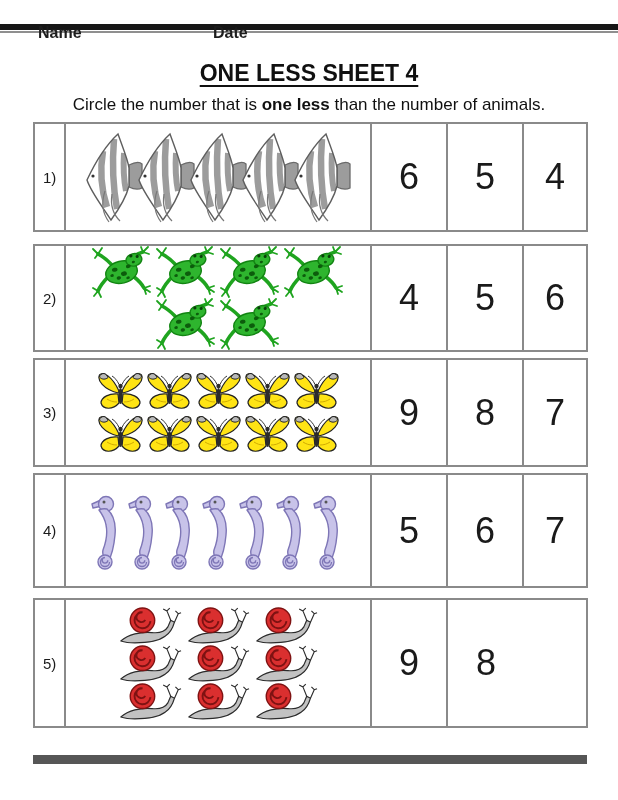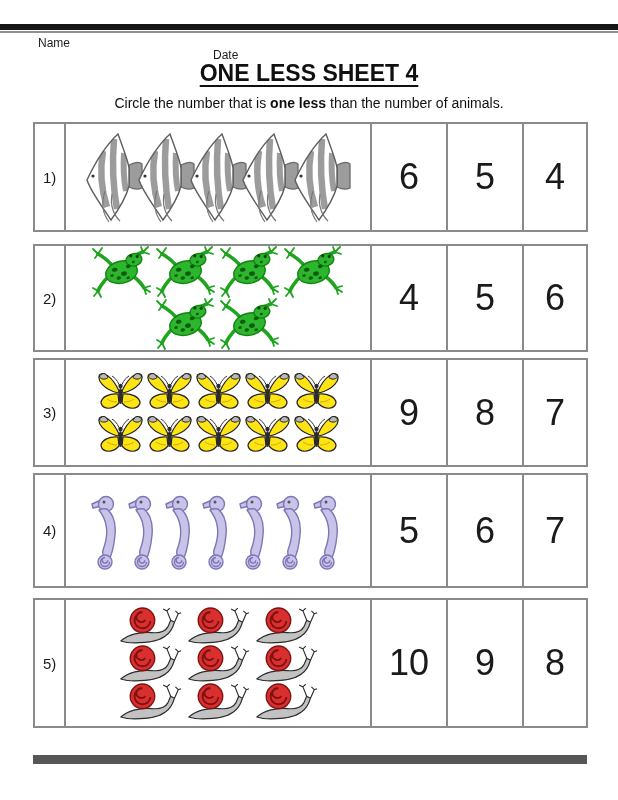--- a/index.html
+++ b/index.html
@@ -2,31 +2,31 @@
 <html><head>
 <meta charset="utf-8">
 <style>
   html,body { margin:0; padding:0; background:#fff; }
   .page {
     position:relative; width:618px; height:800px; background:#ffffff;
     font-family:"Liberation Sans", sans-serif; overflow:hidden;
   }
   .top-bar-black { position:absolute; left:0; top:24px; width:618px; height:6px; background:#161616; }
   .top-bar-gray  { position:absolute; left:0; top:31px; width:618px; height:2px; background:#8f8f8f; }
-  .field-label { position:absolute; top:36px; font-size:12px; font-weight:400; color:#1d1d1d; }
+  .field-label { position:absolute; top:24px; font-size:16px; font-weight:700; color:#1d1d1d; }
   .name-label { left:38px; }
-  .date-label { left:213px;margin-top:12px; }
+  .date-label { left:213px; }
   .title {
     position:absolute; left:0; top:60px; width:618px; text-align:center;
     font-size:23px; font-weight:700; color:#101010;
     text-decoration:underline; text-underline-offset:4px; text-decoration-thickness:2px;
   }
   .instruction {
     position:absolute; left:0; top:95px; width:618px; text-align:center;
-    font-size:14px; color:#101010;
+    font-size:17px; color:#101010;
   }
   .instruction b { font-weight:700; }
 
   .wtable { position:absolute; left:33px; top:122px; width:555px; height:606px; }
   .row {
     position:absolute; left:0; width:555px; background:#fff;
     border:2px solid #8a8a8a; box-sizing:border-box;
     display:grid; grid-template-columns:31px 306px 76px 76px 62px;
   }
   .r1 { top:0;    height:110px; }
@@ -659,20 +659,19 @@
       <path d="M34.5,16 a8.5,8.5 0 1,1 -8.5,-9.5 a5.2,5.2 0 1,0 3,8.2" fill="none" stroke="#7e1212" stroke-width="2"></path>
     </svg>
     <svg width="64" height="38" viewBox="0 0 68 40">
       <path d="M3,37 C11,30 24,27 36,28 C45,29 50,27 53,22 L56,15 L60,17 C58,24 55,29 50,32 C42,38 30,39 18,39 C12,39 6,38 3,37 Z" fill="#c2c2c2" stroke="#2b2b2b" stroke-width="1.3" stroke-linejoin="round"></path>
       <path d="M56,15 L52,5 M52,5 L48,3 M52,5 L55,2 M60,17 L64,8 M64,8 L61,5 M64,8 L67,7" stroke="#2b2b2b" stroke-width="1.2" fill="none"></path>
       <circle cx="26" cy="15" r="13" fill="#da2f2f" stroke="#7e1212" stroke-width="1.5"></circle>
       <path d="M34.5,16 a8.5,8.5 0 1,1 -8.5,-9.5 a5.2,5.2 0 1,0 3,8.2" fill="none" stroke="#7e1212" stroke-width="2"></path>
     </svg>
           </div>
         </div>
-        <div class="cell num-cell">10</div>
         <div class="cell num-cell">9</div>
         <div class="cell num-cell">8</div>
       </div>
     </div>
 
   <div class="bottom-bar"></div>
 </div>
 
 </body></html>

